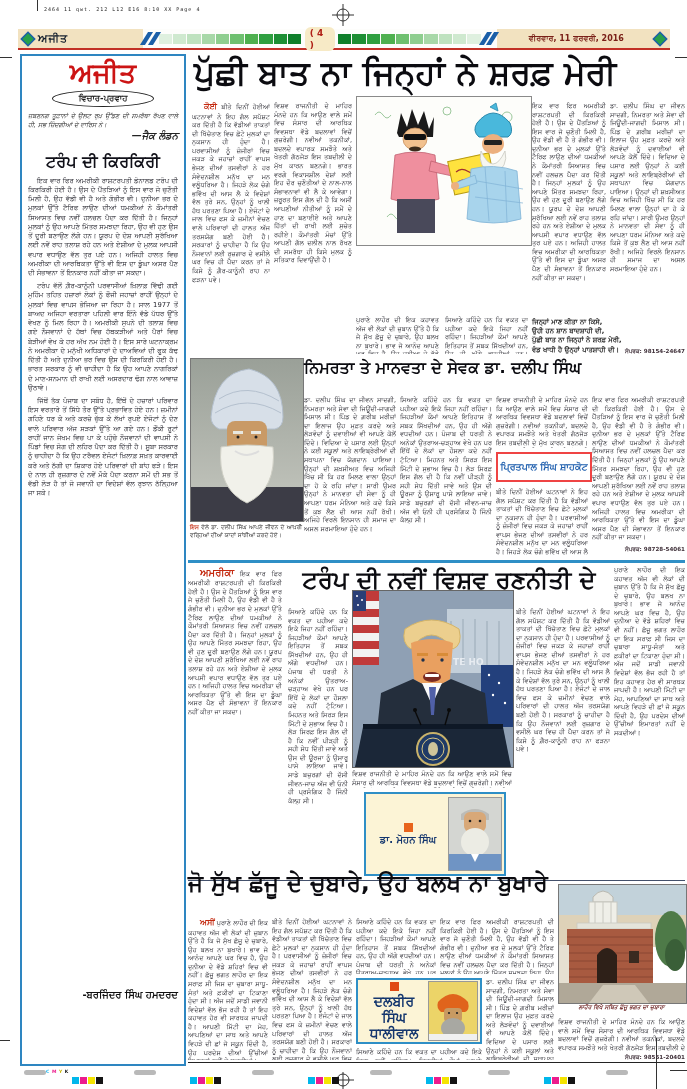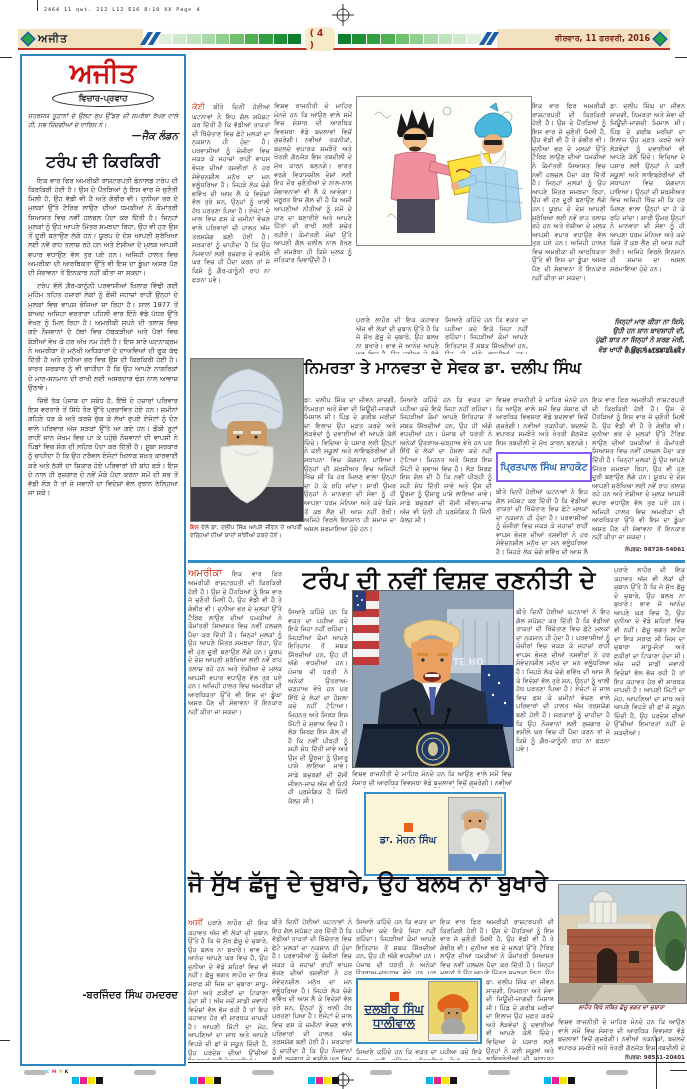--- a/index.html
+++ b/index.html
@@ -11,51 +11,51 @@
        border-bottom:2px solid #c23026;display:flex;align-items:center;}
   .diamond{width:8px;height:8px;background:#27a04a;transform:rotate(45deg);
            box-shadow:0 0 0 1.5px #1b5fa8;display:inline-block;margin:0 6px;}
   .hdr-brand{font-weight:bold;font-size:11px;color:#15202e;letter-spacing:1px;}
   .hdr-left{display:flex;align-items:center;width:150px;}
   .hdr-mid{flex:1;display:flex;align-items:center;justify-content:center;background:#fdfdfb;height:100%;}
   .sq{width:14px;height:10px;margin:0 0.5px;display:inline-block;}
   .slash{width:5px;height:13px;transform:skewX(-32deg);display:inline-block;margin:0 1.5px;}
   .cap{background:#f7eac6;border-radius:6px;padding:0 5px;font-weight:bold;font-size:9px;
        color:#b02018;line-height:12px;margin:0 3px;}
-  .hdr-right{display:flex;align-items:center;justify-content:flex-end;width:170px;padding-left:32px;}
+  .hdr-right{display:flex;align-items:center;justify-content:space-between;width:170px;padding-left:32px;}
   .hdr-date{font-weight:bold;font-size:8px;color:#7a2018;}
   
   .edbox{position:absolute;left:20px;top:54px;width:166px;height:1012px;
          border:2px solid #2e86c1;background:#fff;box-sizing:border-box;padding:3px 6px;}
   .ed-mast{color:#cc1414;font-weight:900;font-size:27px;text-align:center;line-height:1.05;}
   .ed-oval{width:100px;margin:3px auto 0;border:1.5px solid #222;border-radius:50%;
            text-align:center;font-size:8.5px;font-weight:bold;color:#1a1a1a;padding:2px 0;}
   .ed-quote{margin-top:5px;font-style:italic;font-size:6.4px;line-height:1.35;color:#222;text-align:justify;}
   .ed-quote-auth{text-align:right;font-size:10px;font-weight:bold;font-style:italic;color:#222;}
   .ed-title{margin-top:10px;text-align:center;font-weight:900;font-size:16px;color:#101018;}
   .ed-body{margin-top:6px;height:808px;overflow:hidden;font-size:6.8px;line-height:1.36;
            text-align:justify;color:#1d1d26;}
   .ed-body p{margin:0 0 4px 0;text-indent:9px;}
   .ed-sign{text-align:right;font-weight:bold;font-size:10px;color:#111;margin-top:4px;}
   
   .hl{font-weight:900;color:#0b0b10;line-height:1.02;}
   .bt{font-size:6.5px;line-height:1.32;text-align:justify;color:#1c1c24;overflow:hidden;}
-  .lead-word{color:#c42a10;font-weight:normal;font-size:8px;}
-  .verse{font-size:6.8px;line-height:1.35;font-style:italic;font-weight:bold;color:#222;text-align:right;}
+  .lead-word{color:#c42a10;font-weight:bold;font-size:8px;margin-left:12px;}
+  .verse{font-size:6.8px;line-height:1.35;font-weight:bold;color:#222;text-align:left;}
   .contact{font-size:5.6px;color:#40313a;text-align:right;font-weight:bold;}
   .rule-blue{position:absolute;background:#2f8fc6;}
   .rule-thin{position:absolute;background:#43506b;}
   
   .bybox{position:absolute;border:2px solid #2f8fc6;background:#fcf4d6;box-sizing:border-box;
          display:flex;align-items:center;padding:2px;}
   .bybox-left{flex:1;text-align:center;position:relative;}
   .bybox-sq{display:block;width:9px;height:9px;background:#e04a14;margin:1px auto 2px;}
   .bybox-name{font-weight:bold;color:#14366e;font-size:10px;line-height:1.15;}
   .bybox-photo{flex:0 0 auto;border:1px solid #999;background:#eee;}
-  .pritpal{position:absolute;border:2px solid #8b5cf6;background:#fff;box-sizing:border-box;
+  .pritpal{position:absolute;border:2px solid #ef4444;background:#fff;box-sizing:border-box;
            display:flex;align-items:center;justify-content:center;
            font-weight:bold;color:#1f5fae;font-size:9.5px;text-align:center;}
   .caption{font-size:5.8px;line-height:1.3;color:#222;text-align:justify;}
   .cap-red{color:#c42a10;font-weight:bold;}
   .photo-cap{font-size:5.8px;font-style:italic;font-weight:bold;color:#6b2020;text-align:center;}
   
   .cdot{width:7px;height:7px;display:inline-block;margin-right:1px;}
   .grayblob{position:absolute;width:22px;height:5px;background:#b9b9b9;border-radius:3px;}
   .cmyk-label{position:absolute;font-size:4.5px;font-weight:bold;letter-spacing:0.5px;}
   .cropmark{position:absolute;background:#333;}
@@ -119,31 +119,32 @@
     </div>
     <div class="hdr-right">
       <span class="hdr-date">ਵੀਰਵਾਰ, 11 ਫਰਵਰੀ, 2016</span>
       <span class="diamond"></span>
     </div>
   </div>
 
   <div class="edbox">
     <div class="ed-mast">ਅਜੀਤ</div>
     <div class="ed-oval">ਵਿਚਾਰ-ਪ੍ਰਵਾਹ</div>
-    <div class="ed-quote">ਜ਼ਤਰਸਯ ਤੂਫ਼ਾਨਾਂ ਦੇ ਉਲਟ ਰੁਖ਼ ਉੱਡਣ ਦੀ ਸਮਰੱਥਾ ਰੱਖਣ ਵਾਲੇ ਹੀ, ਸਭ ਜ਼ਿੰਦਗੀਆਂ ਦੇ ਵਾਰਿਸ ਨੇ।</div>
+    <div class="ed-quote">ਜ਼ਬਣਨਗ ਤੂਫ਼ਾਨਾਂ ਦੇ ਉਲਟ ਰੁਖ਼ ਉੱਡਣ ਦੀ ਸਮਰੱਥਾ ਰੱਖਣ ਵਾਲੇ ਹੀ, ਸਭ ਜ਼ਿੰਦਗੀਆਂ ਦੇ ਵਾਰਿਸ ਨੇ।</div>
     <div class="ed-quote-auth">—ਜੈਕ ਲੰਡਨ</div>
     <div class="ed-title">ਟਰੰਪ ਦੀ ਕਿਰਕਿਰੀ</div>
     <div class="ed-body">
       <p>ਇਕ ਵਾਰ ਫਿਰ ਅਮਰੀਕੀ ਰਾਸ਼ਟਰਪਤੀ ਡੋਨਾਲਡ ਟਰੰਪ ਦੀ ਕਿਰਕਿਰੀ ਹੋਈ ਹੈ। ਉਸ ਦੇ ਪੈਂਤੜਿਆਂ ਨੂੰ ਇਸ ਵਾਰ ਜੋ ਚੁਣੌਤੀ ਮਿਲੀ ਹੈ, ਉਹ ਵੱਡੀ ਵੀ ਹੈ ਅਤੇ ਗੰਭੀਰ ਵੀ। ਦੁਨੀਆ ਭਰ ਦੇ ਮੁਲਕਾਂ ਉੱਤੇ ਟੈਰਿਫ ਲਾਉਣ ਦੀਆਂ ਧਮਕੀਆਂ ਨੇ ਕੌਮਾਂਤਰੀ ਸਿਆਸਤ ਵਿਚ ਨਵੀਂ ਹਲਚਲ ਪੈਦਾ ਕਰ ਦਿੱਤੀ ਹੈ। ਜਿਨ੍ਹਾਂ ਮੁਲਕਾਂ ਨੂੰ ਉਹ ਆਪਣੇ ਮਿੱਤਰ ਸਮਝਦਾ ਰਿਹਾ, ਉਹ ਵੀ ਹੁਣ ਉਸ ਤੋਂ ਦੂਰੀ ਬਣਾਉਣ ਲੱਗੇ ਹਨ। ਯੂਰਪ ਦੇ ਦੇਸ਼ ਆਪਣੀ ਸੁਰੱਖਿਆ ਲਈ ਨਵੇਂ ਰਾਹ ਤਲਾਸ਼ ਰਹੇ ਹਨ ਅਤੇ ਏਸ਼ੀਆ ਦੇ ਮੁਲਕ ਆਪਸੀ ਵਪਾਰ ਵਧਾਉਣ ਵੱਲ ਤੁਰ ਪਏ ਹਨ। ਅਜਿਹੀ ਹਾਲਤ ਵਿਚ ਅਮਰੀਕਾ ਦੀ ਆਰਥਿਕਤਾ ਉੱਤੇ ਵੀ ਇਸ ਦਾ ਡੂੰਘਾ ਅਸਰ ਪੈਣ ਦੀ ਸੰਭਾਵਨਾ ਤੋਂ ਇਨਕਾਰ ਨਹੀਂ ਕੀਤਾ ਜਾ ਸਕਦਾ।</p>
       <p>ਟਰੰਪ ਵੱਲੋਂ ਗ਼ੈਰ-ਕਾਨੂੰਨੀ ਪਰਵਾਸੀਆਂ ਖ਼ਿਲਾਫ਼ ਵਿੱਢੀ ਗਈ ਮੁਹਿੰਮ ਤਹਿਤ ਹਜ਼ਾਰਾਂ ਲੋਕਾਂ ਨੂੰ ਫੌਜੀ ਜਹਾਜ਼ਾਂ ਰਾਹੀਂ ਉਨ੍ਹਾਂ ਦੇ ਮੁਲਕਾਂ ਵਿਚ ਵਾਪਸ ਭੇਜਿਆ ਜਾ ਰਿਹਾ ਹੈ। ਸਾਲ 1977 ਤੋਂ ਬਾਅਦ ਅਜਿਹਾ ਵਰਤਾਰਾ ਪਹਿਲੀ ਵਾਰ ਇੰਨੇ ਵੱਡੇ ਪੱਧਰ ਉੱਤੇ ਵੇਖਣ ਨੂੰ ਮਿਲ ਰਿਹਾ ਹੈ। ਅਮਰੀਕੀ ਸੁਪਨੇ ਦੀ ਤਲਾਸ਼ ਵਿਚ ਗਏ ਨੌਜਵਾਨਾਂ ਦੇ ਹੱਥਾਂ ਵਿਚ ਹੱਥਕੜੀਆਂ ਅਤੇ ਪੈਰਾਂ ਵਿਚ ਬੇੜੀਆਂ ਵੇਖ ਕੇ ਹਰ ਅੱਖ ਨਮ ਹੋਈ ਹੈ। ਇਸ ਸਾਰੇ ਘਟਨਾਕ੍ਰਮ ਨੇ ਅਮਰੀਕਾ ਦੇ ਮਨੁੱਖੀ ਅਧਿਕਾਰਾਂ ਦੇ ਦਾਅਵਿਆਂ ਦੀ ਫੂਕ ਕੱਢ ਦਿੱਤੀ ਹੈ ਅਤੇ ਦੁਨੀਆ ਭਰ ਵਿਚ ਉਸ ਦੀ ਕਿਰਕਿਰੀ ਹੋਈ ਹੈ। ਭਾਰਤ ਸਰਕਾਰ ਨੂੰ ਵੀ ਚਾਹੀਦਾ ਹੈ ਕਿ ਉਹ ਆਪਣੇ ਨਾਗਰਿਕਾਂ ਦੇ ਮਾਣ-ਸਨਮਾਨ ਦੀ ਰਾਖੀ ਲਈ ਅਸਰਦਾਰ ਢੰਗ ਨਾਲ ਆਵਾਜ਼ ਉਠਾਵੇ।</p>
       <p>ਜਿੱਥੋਂ ਤੱਕ ਪੰਜਾਬ ਦਾ ਸਬੰਧ ਹੈ, ਇੱਥੋਂ ਦੇ ਹਜ਼ਾਰਾਂ ਪਰਿਵਾਰ ਇਸ ਵਰਤਾਰੇ ਤੋਂ ਸਿੱਧੇ ਤੌਰ ਉੱਤੇ ਪ੍ਰਭਾਵਿਤ ਹੋਏ ਹਨ। ਜ਼ਮੀਨਾਂ ਗਹਿਣੇ ਧਰ ਕੇ ਅਤੇ ਕਰਜ਼ੇ ਚੁੱਕ ਕੇ ਲੱਖਾਂ ਰੁਪਏ ਏਜੰਟਾਂ ਨੂੰ ਦੇਣ ਵਾਲੇ ਪਰਿਵਾਰ ਅੱਜ ਸੜਕਾਂ ਉੱਤੇ ਆ ਗਏ ਹਨ। ਡੌਂਕੀ ਰੂਟਾਂ ਰਾਹੀਂ ਜਾਨ ਜੋਖਮ ਵਿਚ ਪਾ ਕੇ ਪਹੁੰਚੇ ਨੌਜਵਾਨਾਂ ਦੀ ਵਾਪਸੀ ਨੇ ਪਿੰਡਾਂ ਵਿਚ ਸੋਗ ਦੀ ਲਹਿਰ ਪੈਦਾ ਕਰ ਦਿੱਤੀ ਹੈ। ਸੂਬਾ ਸਰਕਾਰ ਨੂੰ ਚਾਹੀਦਾ ਹੈ ਕਿ ਉਹ ਟਰੈਵਲ ਏਜੰਟਾਂ ਖ਼ਿਲਾਫ਼ ਸਖ਼ਤ ਕਾਰਵਾਈ ਕਰੇ ਅਤੇ ਠੱਗੀ ਦਾ ਸ਼ਿਕਾਰ ਹੋਏ ਪਰਿਵਾਰਾਂ ਦੀ ਬਾਂਹ ਫੜੇ। ਇਸ ਦੇ ਨਾਲ ਹੀ ਰੁਜ਼ਗਾਰ ਦੇ ਨਵੇਂ ਮੌਕੇ ਪੈਦਾ ਕਰਨਾ ਸਮੇਂ ਦੀ ਸਭ ਤੋਂ ਵੱਡੀ ਲੋੜ ਹੈ ਤਾਂ ਜੋ ਜਵਾਨੀ ਦਾ ਵਿਦੇਸ਼ਾਂ ਵੱਲ ਰੁਝਾਨ ਠੱਲ੍ਹਿਆ ਜਾ ਸਕੇ।</p>
     </div>
     <div class="ed-sign">-ਬਰਜਿੰਦਰ ਸਿੰਘ ਹਮਦਰਦ</div>
   </div>
 
+  <div class="abs hl" style="left:194px;top:56px;width:492px;font-size:33px;">ਪੁੱਛੀ ਬਾਤ ਨਾ ਜਿਨ੍ਹਾਂ ਨੇ ਸ਼ਰਫ਼ ਮੇਰੀ</div>
 
   <div class="abs bt" style="left:192px;top:102px;width:78px;height:250px;">
     <span class="lead-word">ਕੋਈ</span>
     <span>ਬੀਤੇ ਦਿਨੀਂ ਹੋਈਆਂ ਘਟਨਾਵਾਂ ਨੇ ਇਹ ਗੱਲ ਸਪੱਸ਼ਟ ਕਰ ਦਿੱਤੀ ਹੈ ਕਿ ਵੱਡੀਆਂ ਤਾਕਤਾਂ ਦੀ ਖਿੱਚੋਤਾਣ ਵਿਚ ਛੋਟੇ ਮੁਲਕਾਂ ਦਾ ਨੁਕਸਾਨ ਹੀ ਹੁੰਦਾ ਹੈ। ਪਰਵਾਸੀਆਂ ਨੂੰ ਜ਼ੰਜੀਰਾਂ ਵਿਚ ਜਕੜ ਕੇ ਜਹਾਜ਼ਾਂ ਰਾਹੀਂ ਵਾਪਸ ਭੇਜਣ ਦੀਆਂ ਤਸਵੀਰਾਂ ਨੇ ਹਰ ਸੰਵੇਦਨਸ਼ੀਲ ਮਨੁੱਖ ਦਾ ਮਨ ਵਲੂੰਧਰਿਆ ਹੈ। ਜਿਹੜੇ ਲੋਕ ਚੰਗੇ ਭਵਿੱਖ ਦੀ ਆਸ ਲੈ ਕੇ ਵਿਦੇਸ਼ਾਂ ਵੱਲ ਤੁਰੇ ਸਨ, ਉਨ੍ਹਾਂ ਨੂੰ ਖਾਲੀ ਹੱਥ ਪਰਤਣਾ ਪਿਆ ਹੈ। ਏਜੰਟਾਂ ਦੇ ਜਾਲ ਵਿਚ ਫਸ ਕੇ ਜ਼ਮੀਨਾਂ ਵੇਚਣ ਵਾਲੇ ਪਰਿਵਾਰਾਂ ਦੀ ਹਾਲਤ ਅੱਜ ਤਰਸਯੋਗ ਬਣੀ ਹੋਈ ਹੈ। ਸਰਕਾਰਾਂ ਨੂੰ ਚਾਹੀਦਾ ਹੈ ਕਿ ਉਹ ਨੌਜਵਾਨਾਂ ਲਈ ਰੁਜ਼ਗਾਰ ਦੇ ਵਸੀਲੇ ਘਰ ਵਿਚ ਹੀ ਪੈਦਾ ਕਰਨ ਤਾਂ ਜੋ ਕਿਸੇ ਨੂੰ ਗ਼ੈਰ-ਕਾਨੂੰਨੀ ਰਾਹ ਨਾ ਫੜਨਾ ਪਵੇ।</span>
   </div>
   <div class="abs bt" style="left:274px;top:102px;width:78px;height:250px;">ਵਿਸ਼ਵ ਰਾਜਨੀਤੀ ਦੇ ਮਾਹਿਰ ਮੰਨਦੇ ਹਨ ਕਿ ਆਉਣ ਵਾਲੇ ਸਮੇਂ ਵਿਚ ਸੰਸਾਰ ਦੀ ਆਰਥਿਕ ਵਿਵਸਥਾ ਵੱਡੇ ਬਦਲਾਵਾਂ ਵਿਚੋਂ ਗੁਜ਼ਰੇਗੀ। ਨਵੀਆਂ ਤਕਨੀਕਾਂ, ਬਦਲਦੇ ਵਪਾਰਕ ਸਮਝੌਤੇ ਅਤੇ ਖੇਤਰੀ ਗੱਠਜੋੜ ਇਸ ਤਬਦੀਲੀ ਦੇ ਮੁੱਖ ਕਾਰਨ ਬਣਨਗੇ। ਭਾਰਤ ਵਰਗੇ ਵਿਕਾਸਸ਼ੀਲ ਦੇਸ਼ਾਂ ਲਈ ਇਹ ਦੌਰ ਚੁਣੌਤੀਆਂ ਦੇ ਨਾਲ-ਨਾਲ ਸੰਭਾਵਨਾਵਾਂ ਵੀ ਲੈ ਕੇ ਆਵੇਗਾ। ਜ਼ਰੂਰਤ ਇਸ ਗੱਲ ਦੀ ਹੈ ਕਿ ਅਸੀਂ ਆਪਣੀਆਂ ਨੀਤੀਆਂ ਨੂੰ ਸਮੇਂ ਦੇ ਹਾਣ ਦਾ ਬਣਾਈਏ ਅਤੇ ਆਪਣੇ ਹਿੱਤਾਂ ਦੀ ਰਾਖੀ ਲਈ ਸੁਚੇਤ ਰਹੀਏ। ਕੌਮਾਂਤਰੀ ਮੰਚਾਂ ਉੱਤੇ ਆਪਣੀ ਗੱਲ ਦਲੀਲ ਨਾਲ ਰੱਖਣ ਦੀ ਸਮਰੱਥਾ ਹੀ ਕਿਸੇ ਮੁਲਕ ਨੂੰ ਸਤਿਕਾਰ ਦਿਵਾਉਂਦੀ ਹੈ।</div>
 
   <svg class="abs" style="left:356px;top:96px;border:1px solid #8a8a8a;" width="174" height="148" viewBox="0 0 174 148">
     <rect width="174" height="148" fill="#fdfdfa"></rect>
     <path d="M18,18 q4,-6 8,0 t8,0" stroke="#9cc89c" fill="none" stroke-width="1"></path>
@@ -330,21 +331,21 @@
     <span class="lead-word">ਅਸੀਂ</span>
     <span>ਪੁਰਾਣੇ ਲਾਹੌਰ ਦੀ ਇਕ ਕਹਾਵਤ ਅੱਜ ਵੀ ਲੋਕਾਂ ਦੀ ਜ਼ੁਬਾਨ ਉੱਤੇ ਹੈ ਕਿ ਜੋ ਸੁੱਖ ਛੱਜੂ ਦੇ ਚੁਬਾਰੇ, ਉਹ ਬਲਖ ਨਾ ਬੁਖਾਰੇ। ਭਾਵ ਜੋ ਆਨੰਦ ਆਪਣੇ ਘਰ ਵਿਚ ਹੈ, ਉਹ ਦੁਨੀਆ ਦੇ ਵੱਡੇ ਸ਼ਹਿਰਾਂ ਵਿਚ ਵੀ ਨਹੀਂ। ਛੱਜੂ ਭਗਤ ਲਾਹੌਰ ਦਾ ਇਕ ਸਰਾਫ਼ ਸੀ ਜਿਸ ਦਾ ਚੁਬਾਰਾ ਸਾਧੂ-ਸੰਤਾਂ ਅਤੇ ਫ਼ਕੀਰਾਂ ਦਾ ਟਿਕਾਣਾ ਹੁੰਦਾ ਸੀ। ਅੱਜ ਜਦੋਂ ਸਾਡੀ ਜਵਾਨੀ ਵਿਦੇਸ਼ਾਂ ਵੱਲ ਭੱਜ ਰਹੀ ਹੈ ਤਾਂ ਇਹ ਕਹਾਵਤ ਹੋਰ ਵੀ ਸਾਰਥਕ ਜਾਪਦੀ ਹੈ। ਆਪਣੀ ਮਿੱਟੀ ਦਾ ਮੋਹ, ਆਪਣਿਆਂ ਦਾ ਸਾਥ ਅਤੇ ਆਪਣੇ ਵਿਹੜੇ ਦੀ ਛਾਂ ਜੋ ਸਕੂਨ ਦਿੰਦੀ ਹੈ, ਉਹ ਪਰਦੇਸ ਦੀਆਂ ਉੱਚੀਆਂ ਇਮਾਰਤਾਂ ਨਹੀਂ ਦੇ ਸਕਦੀਆਂ।</span>
   </div>
   <div class="abs bt" style="left:272px;top:918px;width:80px;height:142px;">ਬੀਤੇ ਦਿਨੀਂ ਹੋਈਆਂ ਘਟਨਾਵਾਂ ਨੇ ਇਹ ਗੱਲ ਸਪੱਸ਼ਟ ਕਰ ਦਿੱਤੀ ਹੈ ਕਿ ਵੱਡੀਆਂ ਤਾਕਤਾਂ ਦੀ ਖਿੱਚੋਤਾਣ ਵਿਚ ਛੋਟੇ ਮੁਲਕਾਂ ਦਾ ਨੁਕਸਾਨ ਹੀ ਹੁੰਦਾ ਹੈ। ਪਰਵਾਸੀਆਂ ਨੂੰ ਜ਼ੰਜੀਰਾਂ ਵਿਚ ਜਕੜ ਕੇ ਜਹਾਜ਼ਾਂ ਰਾਹੀਂ ਵਾਪਸ ਭੇਜਣ ਦੀਆਂ ਤਸਵੀਰਾਂ ਨੇ ਹਰ ਸੰਵੇਦਨਸ਼ੀਲ ਮਨੁੱਖ ਦਾ ਮਨ ਵਲੂੰਧਰਿਆ ਹੈ। ਜਿਹੜੇ ਲੋਕ ਚੰਗੇ ਭਵਿੱਖ ਦੀ ਆਸ ਲੈ ਕੇ ਵਿਦੇਸ਼ਾਂ ਵੱਲ ਤੁਰੇ ਸਨ, ਉਨ੍ਹਾਂ ਨੂੰ ਖਾਲੀ ਹੱਥ ਪਰਤਣਾ ਪਿਆ ਹੈ। ਏਜੰਟਾਂ ਦੇ ਜਾਲ ਵਿਚ ਫਸ ਕੇ ਜ਼ਮੀਨਾਂ ਵੇਚਣ ਵਾਲੇ ਪਰਿਵਾਰਾਂ ਦੀ ਹਾਲਤ ਅੱਜ ਤਰਸਯੋਗ ਬਣੀ ਹੋਈ ਹੈ। ਸਰਕਾਰਾਂ ਨੂੰ ਚਾਹੀਦਾ ਹੈ ਕਿ ਉਹ ਨੌਜਵਾਨਾਂ ਲਈ ਰੁਜ਼ਗਾਰ ਦੇ ਵਸੀਲੇ ਘਰ ਵਿਚ ਹੀ ਪੈਦਾ ਕਰਨ ਤਾਂ ਜੋ ਕਿਸੇ ਨੂੰ ਗ਼ੈਰ-ਕਾਨੂੰਨੀ ਰਾਹ ਨਾ ਫੜਨਾ ਪਵੇ।</div>
   <div class="abs bt" style="left:356px;top:918px;width:80px;height:56px;">ਸਿਆਣੇ ਕਹਿੰਦੇ ਹਨ ਕਿ ਵਕਤ ਦਾ ਪਹੀਆ ਕਦੇ ਇਕੋ ਜਿਹਾ ਨਹੀਂ ਰਹਿੰਦਾ। ਜਿਹੜੀਆਂ ਕੌਮਾਂ ਆਪਣੇ ਇਤਿਹਾਸ ਤੋਂ ਸਬਕ ਸਿੱਖਦੀਆਂ ਹਨ, ਉਹ ਹੀ ਅੱਗੇ ਵਧਦੀਆਂ ਹਨ। ਪੰਜਾਬ ਦੀ ਧਰਤੀ ਨੇ ਅਨੇਕਾਂ ਉਤਰਾਅ-ਚੜ੍ਹਾਅ ਵੇਖੇ ਹਨ ਪਰ ਇੱਥੋਂ ਦੇ ਲੋਕਾਂ ਦਾ ਹੌਸਲਾ ਕਦੇ ਨਹੀਂ ਟੁੱਟਿਆ। ਮਿਹਨਤ ਅਤੇ ਸਿਰੜ ਇਸ ਮਿੱਟੀ ਦੇ ਸੁਭਾਅ ਵਿਚ ਹੈ। ਲੋੜ ਸਿਰਫ਼ ਇਸ ਗੱਲ ਦੀ ਹੈ ਕਿ ਨਵੀਂ ਪੀੜ੍ਹੀ ਨੂੰ ਸਹੀ ਸੇਧ ਦਿੱਤੀ ਜਾਵੇ ਅਤੇ ਉਸ ਦੀ ਊਰਜਾ ਨੂੰ ਉਸਾਰੂ ਪਾਸੇ ਲਾਇਆ ਜਾਵੇ। ਸਾਡੇ ਬਜ਼ੁਰਗਾਂ ਦੀ ਦੱਸੀ ਜੀਵਨ-ਜਾਚ ਅੱਜ ਵੀ ਓਨੀ ਹੀ ਪ੍ਰਸੰਗਿਕ ਹੈ ਜਿੰਨੀ ਕੱਲ੍ਹ ਸੀ।</div>
   <div class="abs bt" style="left:440px;top:918px;width:114px;height:56px;">ਇਕ ਵਾਰ ਫਿਰ ਅਮਰੀਕੀ ਰਾਸ਼ਟਰਪਤੀ ਦੀ ਕਿਰਕਿਰੀ ਹੋਈ ਹੈ। ਉਸ ਦੇ ਪੈਂਤੜਿਆਂ ਨੂੰ ਇਸ ਵਾਰ ਜੋ ਚੁਣੌਤੀ ਮਿਲੀ ਹੈ, ਉਹ ਵੱਡੀ ਵੀ ਹੈ ਤੇ ਗੰਭੀਰ ਵੀ। ਦੁਨੀਆ ਭਰ ਦੇ ਮੁਲਕਾਂ ਉੱਤੇ ਟੈਰਿਫ ਲਾਉਣ ਦੀਆਂ ਧਮਕੀਆਂ ਨੇ ਕੌਮਾਂਤਰੀ ਸਿਆਸਤ ਵਿਚ ਨਵੀਂ ਹਲਚਲ ਪੈਦਾ ਕਰ ਦਿੱਤੀ ਹੈ। ਜਿਨ੍ਹਾਂ ਮੁਲਕਾਂ ਨੂੰ ਉਹ ਆਪਣੇ ਮਿੱਤਰ ਸਮਝਦਾ ਰਿਹਾ, ਉਹ ਵੀ ਹੁਣ ਦੂਰੀ ਬਣਾਉਣ ਲੱਗੇ ਹਨ। ਯੂਰਪ ਦੇ ਦੇਸ਼ ਆਪਣੀ ਸੁਰੱਖਿਆ ਲਈ ਨਵੇਂ ਰਾਹ ਤਲਾਸ਼ ਰਹੇ ਹਨ ਅਤੇ ਏਸ਼ੀਆ ਦੇ ਮੁਲਕ ਆਪਸੀ ਵਪਾਰ ਵਧਾਉਣ ਵੱਲ ਤੁਰ ਪਏ ਹਨ। ਅਜਿਹੀ ਹਾਲਤ ਵਿਚ ਅਮਰੀਕਾ ਦੀ ਆਰਥਿਕਤਾ ਉੱਤੇ ਵੀ ਇਸ ਦਾ ਡੂੰਘਾ ਅਸਰ ਪੈਣ ਦੀ ਸੰਭਾਵਨਾ ਤੋਂ ਇਨਕਾਰ ਨਹੀਂ ਕੀਤਾ ਜਾ ਸਕਦਾ।</div>
 
   <div class="bybox" style="left:356px;top:978px;width:126px;height:66px;">
     <div class="bybox-left">
       <span class="bybox-sq"></span>
-      <div class="bybox-name" style="font-size:12px;text-decoration:underline;">ਦਲਬੀਰ ਸਿੰਘ ਧਾਲੀਵਾਲ</div>
+      <div class="bybox-name" style="font-size:14px;">ਦਲਬੀਰ ਸਿੰਘ ਧਾਲੀਵਾਲ</div>
     </div>
     <svg class="bybox-photo" width="48" height="58" viewBox="0 0 48 58">
       <rect width="48" height="58" fill="#ecd468"></rect>
       <path d="M9,20 Q24,4 39,20 Q41,28 36,30 L12,30 Q7,26 9,20 Z" fill="#e0641c"></path>
       <rect x="15" y="26" width="18" height="14" rx="4" fill="#c89a62"></rect>
       <circle cx="20" cy="31" r="1.1" fill="#222"></circle>
         <circle cx="28" cy="31" r="1.1" fill="#222"></circle>
       <ellipse cx="24" cy="46" rx="12" ry="10" fill="#a8a8a2"></ellipse>
       <rect y="52" width="48" height="6" fill="#f0f0f0"></rect>
     </svg>

